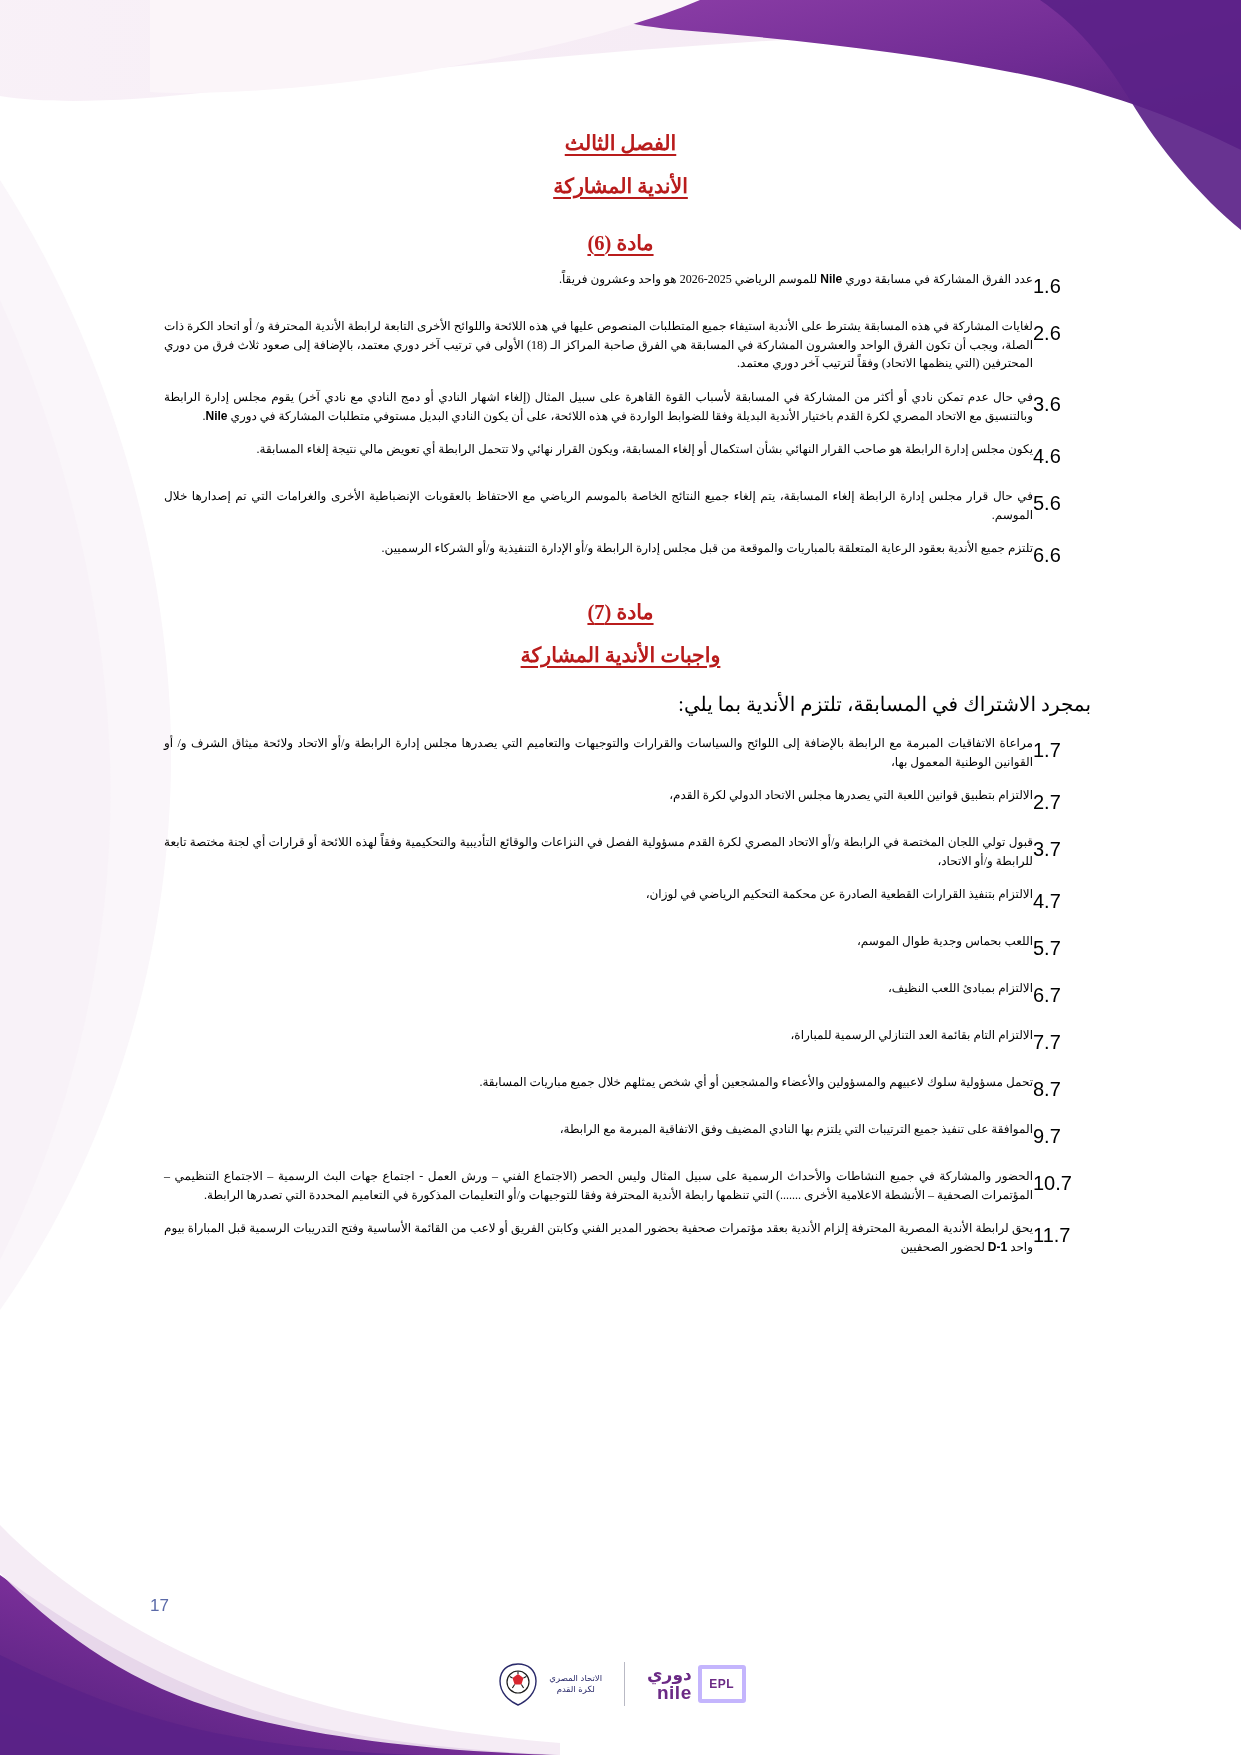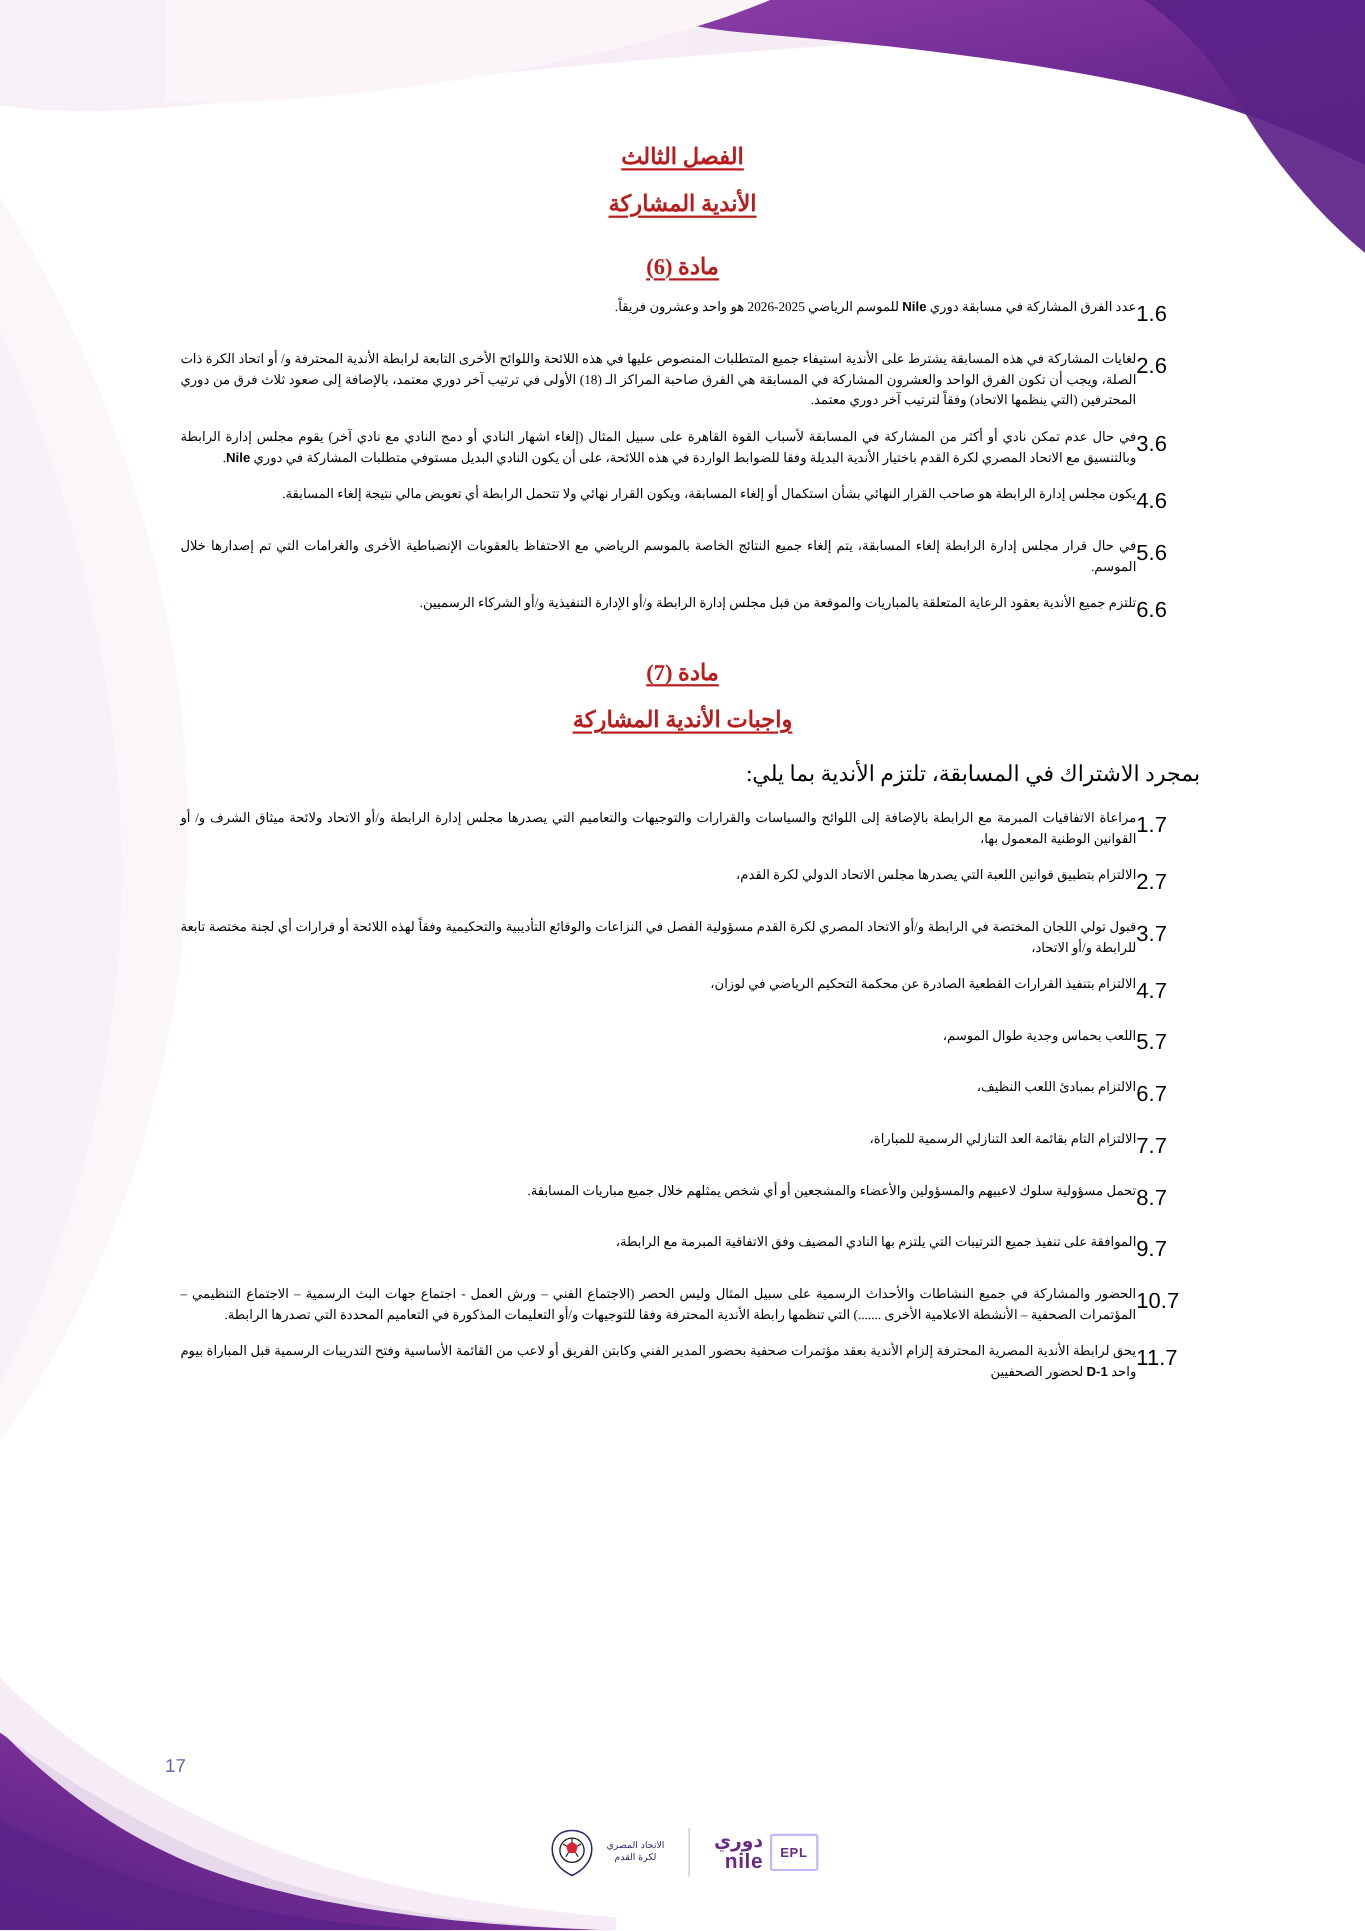--- a/index.html
+++ b/index.html
@@ -115,21 +115,21 @@
     gap: 22px;
   }
   .logo-epl {
     display: flex;
     align-items: center;
     gap: 6px;
   }
   .epl-badge {
     width: 40px; height: 30px;
     background: #ffffff;
-    border: 2px solid #c4b5fd;
+    border: 4px solid #c4b5fd;
     border-radius: 3px;
     display: flex; align-items: center; justify-content: center;
     font-family: "Liberation Sans", sans-serif;
     font-size: 12px; font-weight: bold; color: #6b2a85;
     letter-spacing: 0.5px;
   }
   .nile-mark {
     display: flex; flex-direction: column; align-items: flex-start;
     line-height: 1;
   }

